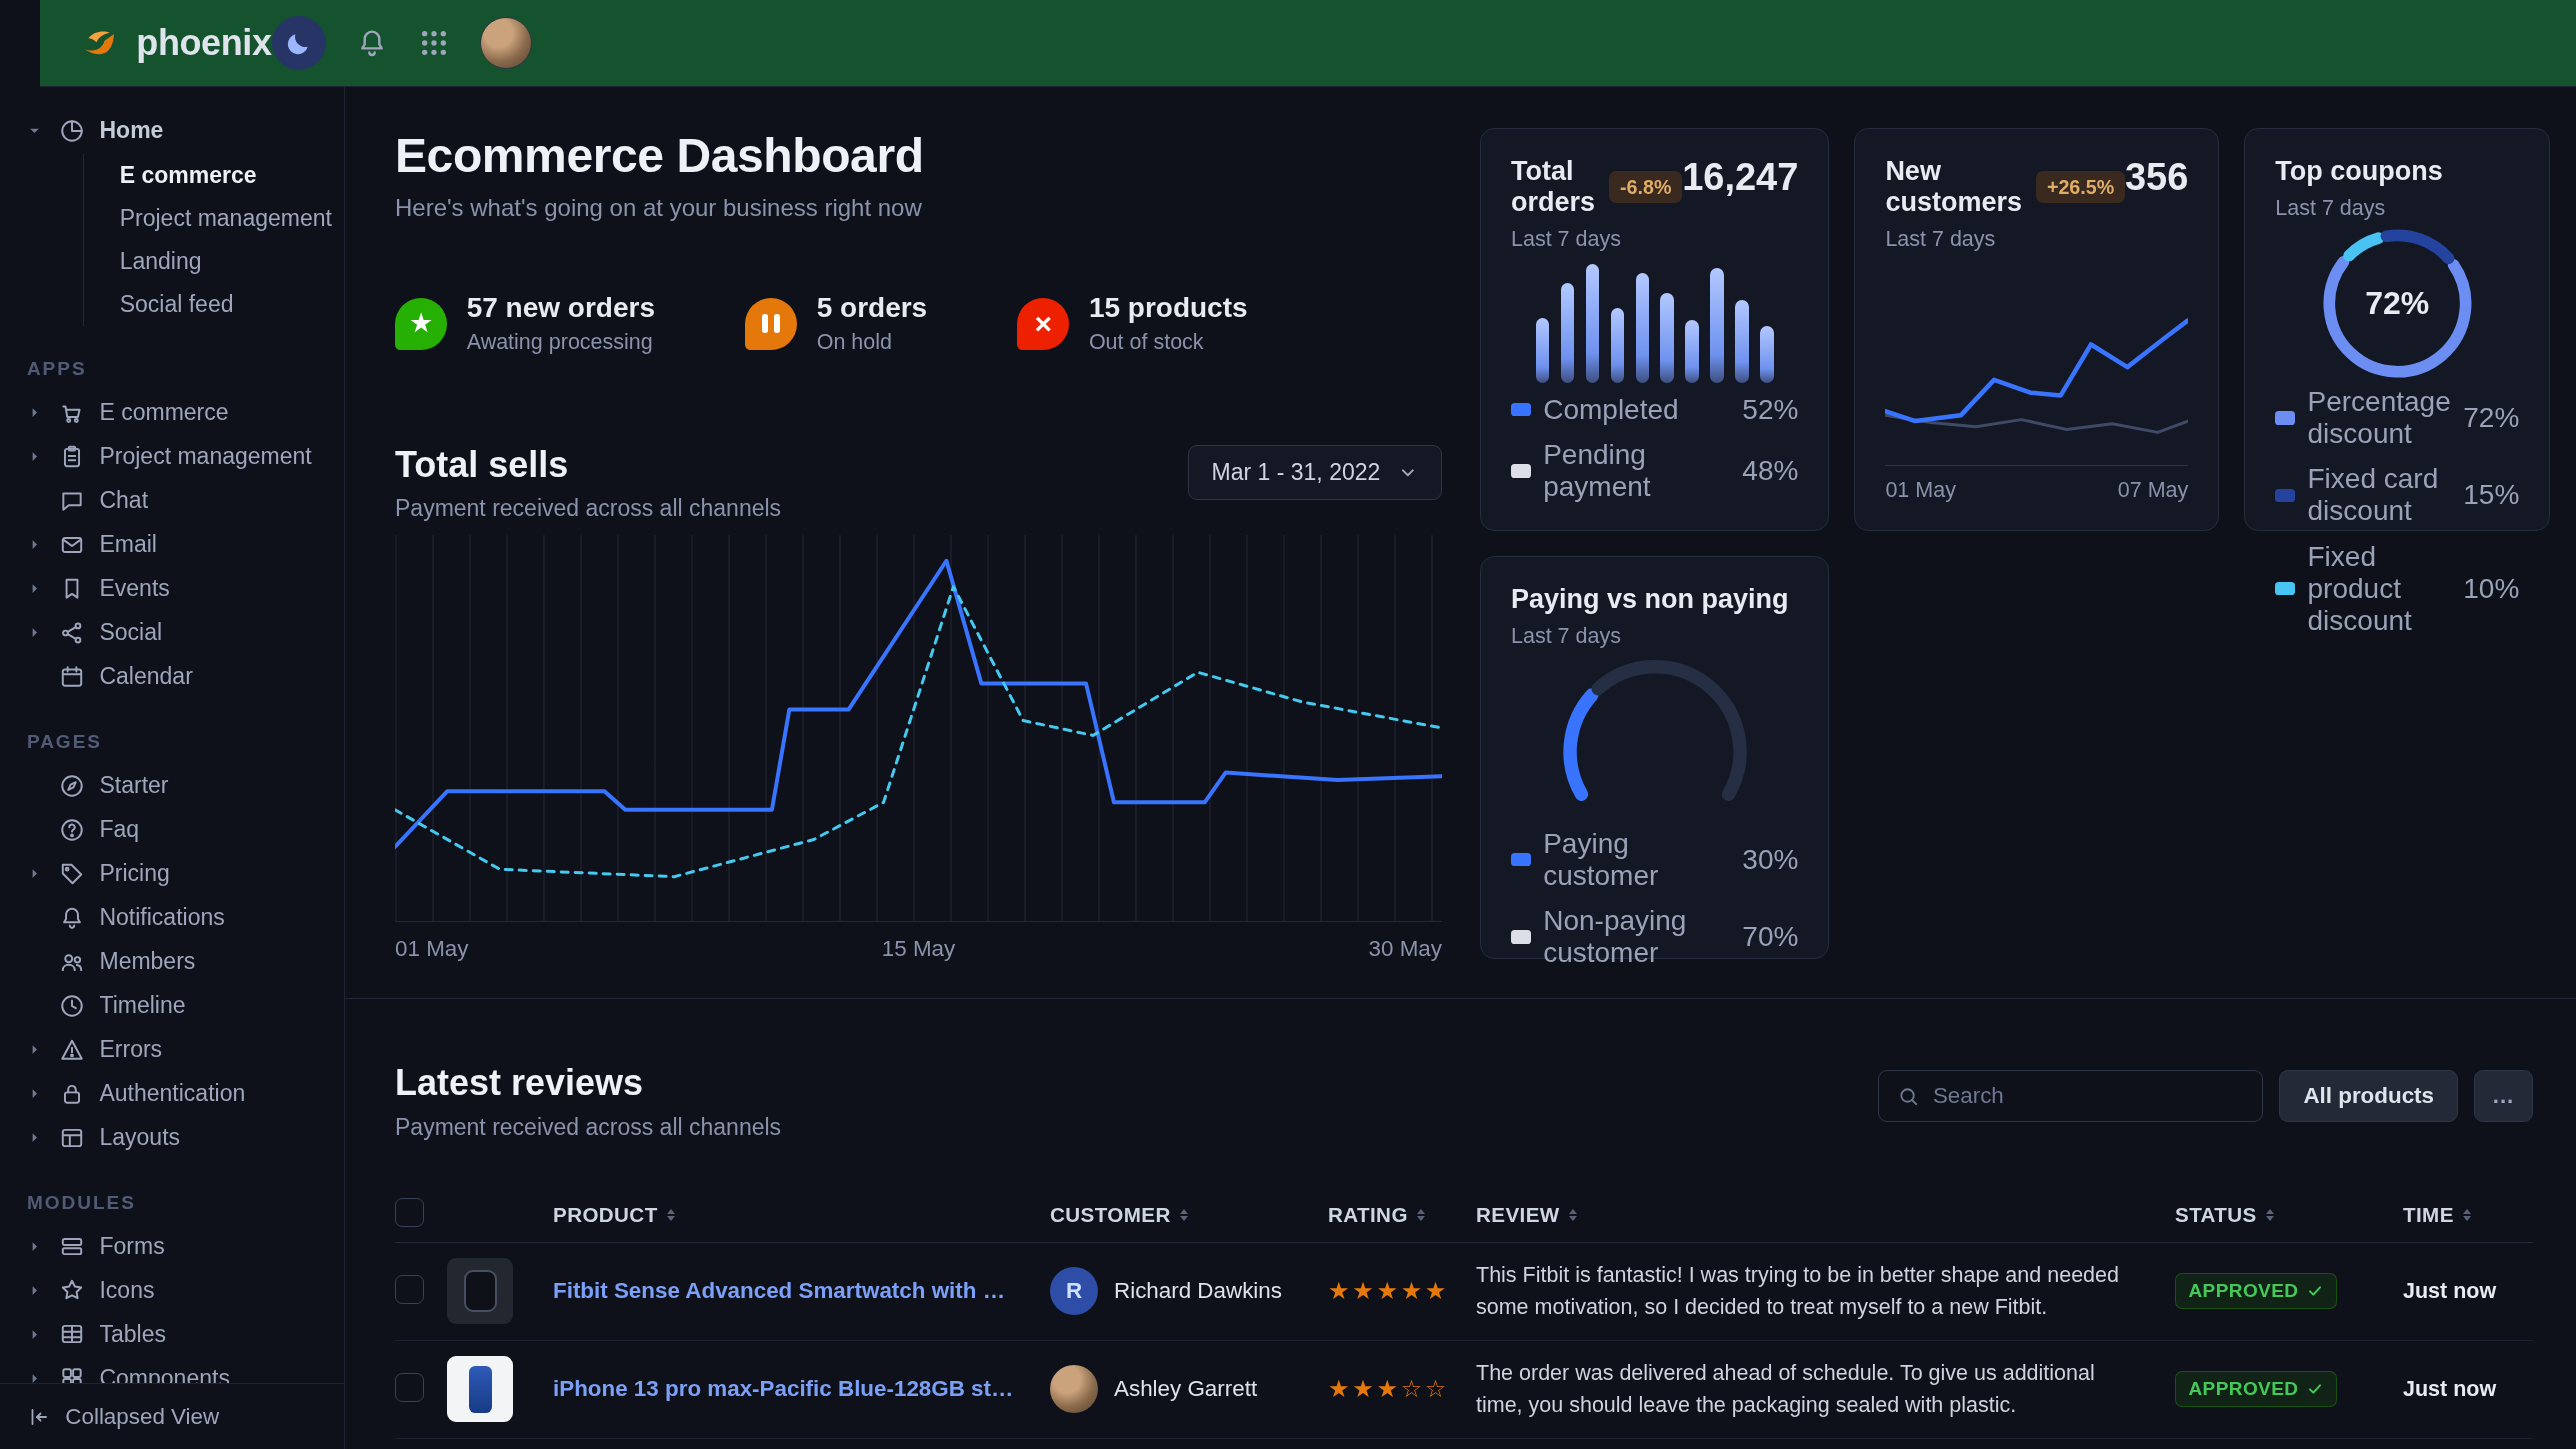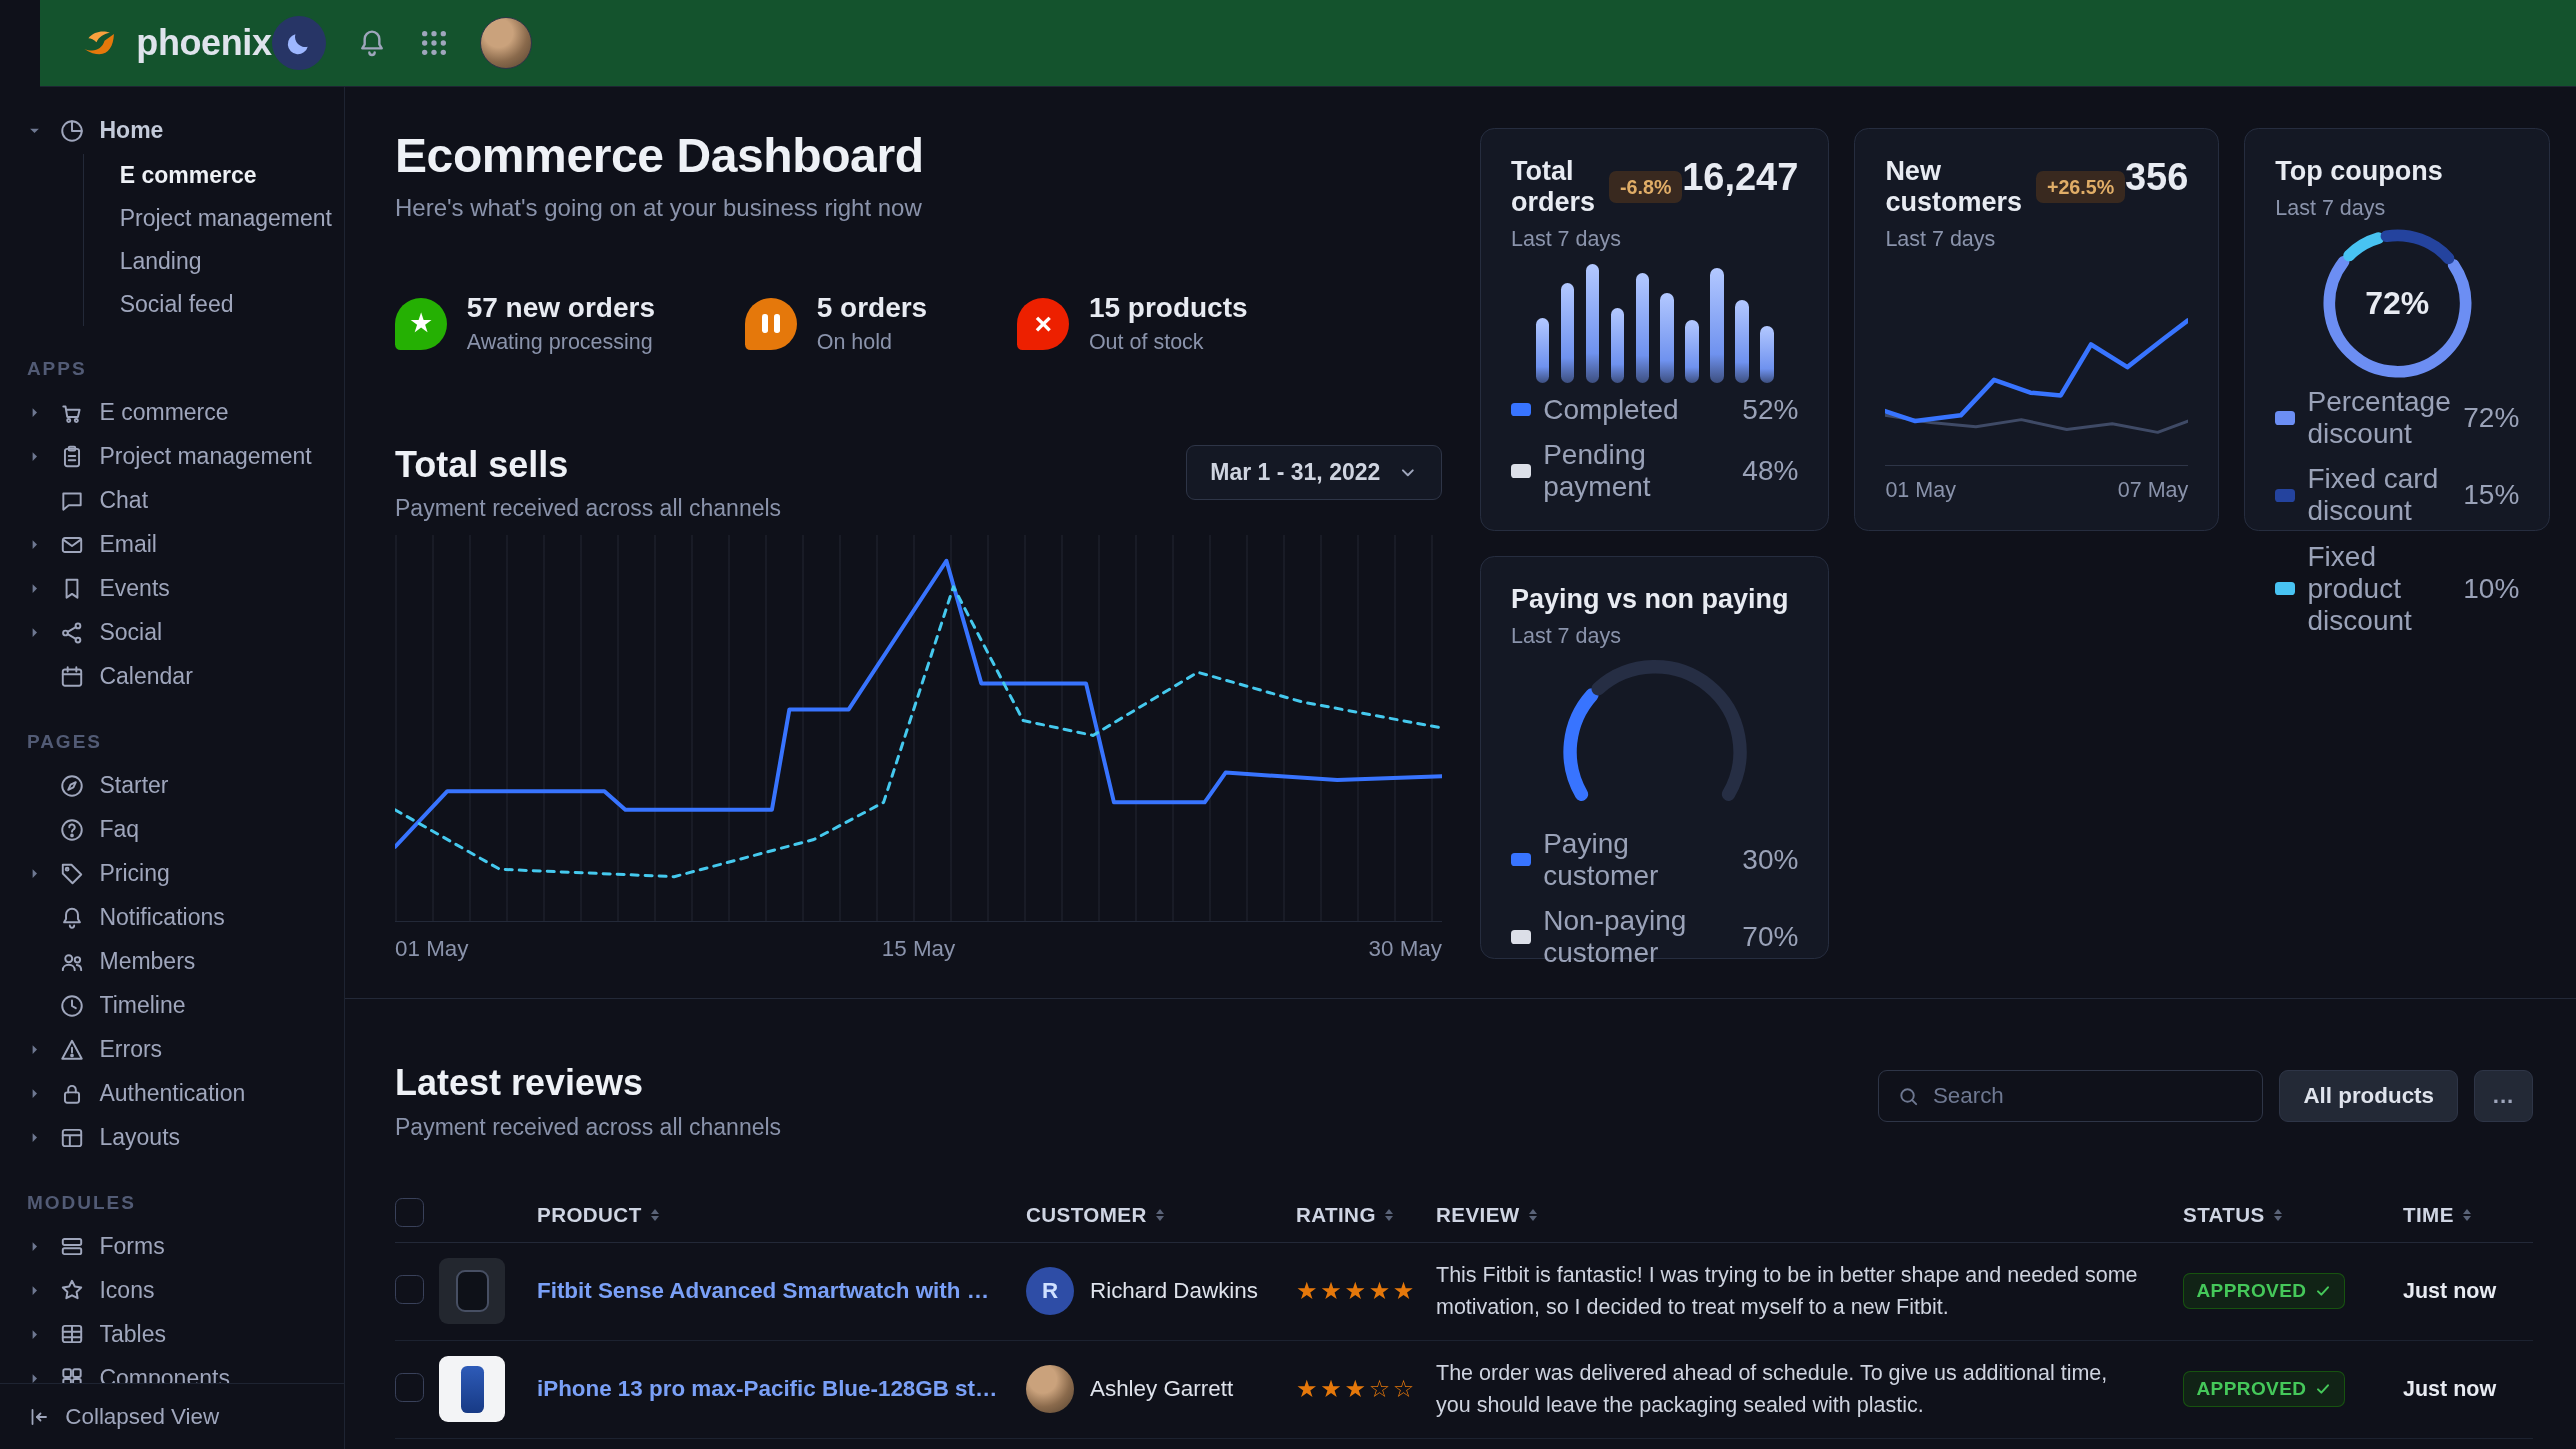--- a/index.html
+++ b/index.html
@@ -65,21 +65,21 @@
   .pbars{display:flex;gap:5.4px;}
   .pbars i{display:block;width:6.3px;height:19.7px;background:#fff;border-radius:2.7px;}
   .stat-txt{display:flex;flex-direction:column;}
   .stat-val{font-size:28px;font-weight:700;color:#e8ebf2;}
   .stat-cap{font-size:21.5px;color:#8a93ab;margin-top:6.3px;}
 
   .ts-head{display:flex;justify-content:space-between;align-items:flex-start;margin-top:90px;}
   h2{font-size:36px;line-height:1.1;font-weight:700;color:#eef1f6;}
   .subtitle2{font-size:23px;color:#8a93ab;margin-top:10.7px;}
   .select{display:flex;align-items:center;gap:18px;height:55px;padding:8px 23px;background:#141824;
-    border:1.8px solid #2e3547;border-radius:9px;color:#cfd4e0;font-size:23px;font-weight:bold;}
+    border:1.8px solid #2e3547;border-radius:9px;color:#cfd4e0;font-size:23px;}
   .chev{width:19.7px;height:19.7px;fill:none;stroke:#9fa6bc;stroke-width:2.4;stroke-linecap:round;stroke-linejoin:round;}
 
   .big-chart{position:relative;height:387px;margin-top:12.5px;border-bottom:1.8px solid #232938;
     background:repeating-linear-gradient(90deg,rgba(140,150,180,0.08) 0 1.8px,transparent 1.8px 37px);}
   .big-chart svg{position:absolute;inset:0;width:100%;height:100%;}
   .x-labels{display:flex;justify-content:space-between;font-size:22.4px;color:#8a93ab;margin-top:14.3px;}
 
   .dash-right{flex:1;margin-left:38px;display:grid;grid-template-columns:1fr 1fr 1fr;grid-auto-rows:403px;gap:25px;align-content:start;}
   .card{background:#141824;border:1.8px solid #262d3f;border-radius:14.3px;padding:27px 30px;display:flex;flex-direction:column;}
   .card-top{display:flex;justify-content:space-between;align-items:flex-start;}
@@ -112,21 +112,21 @@
   .rev-search{display:flex;align-items:center;gap:12.5px;width:385px;height:52px;border:1.8px solid #2e3547;
     border-radius:9px;padding:0 18px;color:#6e7891;}
   .rev-search input{flex:1;background:transparent;border:none;outline:none;color:#e4e7ef;font-size:22.4px;}
   .rev-search input::placeholder{color:#6e7891;}
   .btn{height:52px;padding:0 23px;border-radius:9px;border:1.8px solid #2e3547;background:#232936;
     color:#dfe3ec;font-size:22.4px;font-weight:600;}
   .btn-sm{width:59px;padding:0;color:#9fa6bc;font-weight:700;letter-spacing:0.9px;}
 
   .tbl{margin-top:48px;}
   .thead,.trow{display:grid;grid-template-columns:43px 97px 488px 269px 139px 1fr 219px 130px;
-    align-items:center;column-gap:1px;}
+    align-items:center;column-gap:9px;}
   .thead{height:54px;font-size:20.6px;font-weight:700;color:#cfd5e3;border-bottom:1.8px solid #232938;}
   .th{display:flex;align-items:center;letter-spacing:0.4px;cursor:pointer;}
   .sort{display:inline-flex;flex-direction:column;gap:2.7px;margin-left:9px;}
   .sort i{width:0;height:0;border-left:4.5px solid transparent;border-right:4.5px solid transparent;}
   .sort .up{border-bottom:5.4px solid #5a6378;}
   .sort .dn{border-top:5.4px solid #5a6378;}
   .trow{height:98px;border-bottom:1.8px solid #1c2230;}
   .cb{width:29px;height:29px;appearance:none;-webkit-appearance:none;border:1.8px solid #39415a;border-radius:7.2px;
     background:transparent;cursor:pointer;}
   .thumb{width:66px;height:66px;border-radius:9px;display:flex;align-items:center;justify-content:center;cursor:pointer;}

